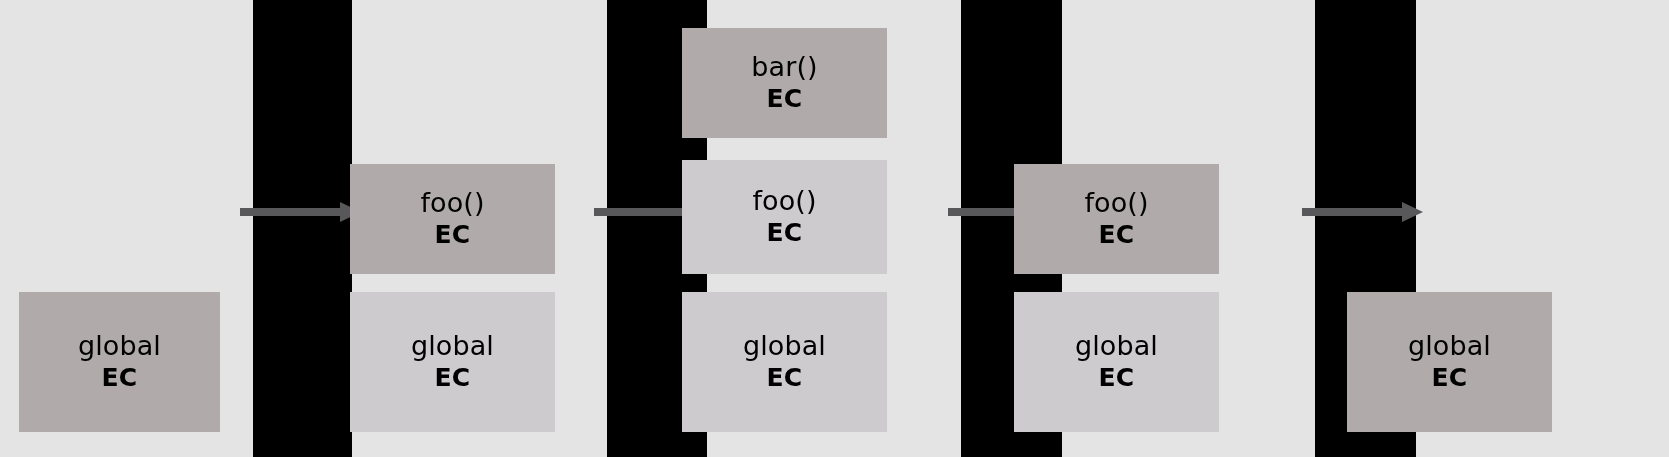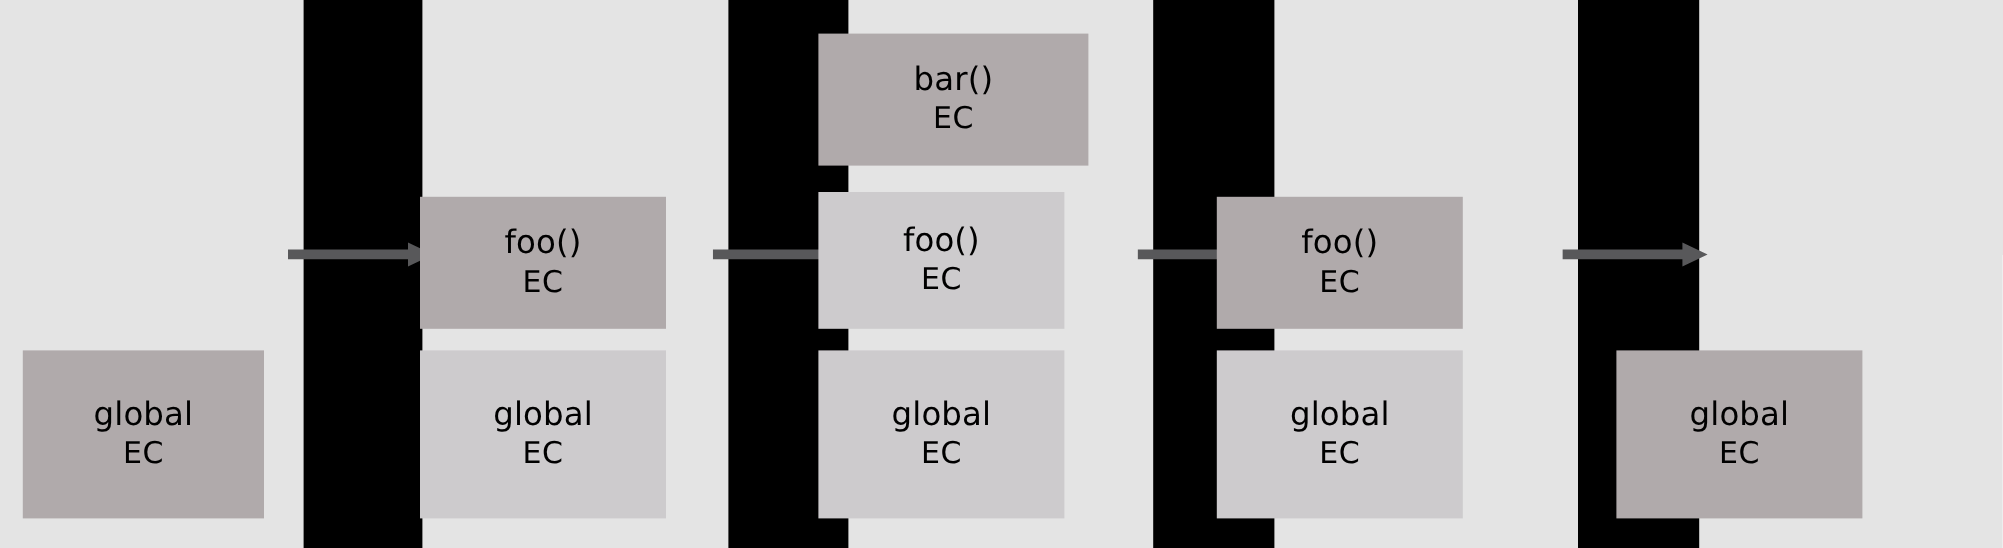--- a/index.html
+++ b/index.html
@@ -38,21 +38,21 @@
     line-height: 1.22;
     color: #000000;
   }
   .ec-box .fn-name {
     font-size: 27px;
     font-weight: 400;
     letter-spacing: 0.1px;
   }
   .ec-box .ec-label {
     font-size: 25px;
-    font-weight: 400;
+    font-weight: 700;
     letter-spacing: 0.4px;
   }
   .dark { background: #b0aaab; }
   .light { background: #cdcbcd; }
 </style>
 </head>
 <body>
 
 <div id="canvas">
 
@@ -89,21 +89,21 @@
 
   <div class="ec-box dark" style="left:350px; top:164px; width:205px; height:110px;">
     <span class="fn-name">foo()</span>
     <span class="ec-label">EC</span>
   </div>
   <div class="ec-box light" style="left:350px; top:292px; width:205px; height:140px;">
     <span class="fn-name">global</span>
     <span class="ec-label">EC</span>
   </div>
 
-  <div class="ec-box dark" style="left:682px; top:28px; width:225px; height:110px;">
+  <div class="ec-box dark" style="left:682px; top:28px; width:205px; height:110px;">
     <span class="fn-name">bar()</span>
     <span class="ec-label">EC</span>
   </div>
   <div class="ec-box light" style="left:682px; top:160px; width:205px; height:114px;">
     <span class="fn-name">foo()</span>
     <span class="ec-label">EC</span>
   </div>
   <div class="ec-box light" style="left:682px; top:292px; width:205px; height:140px;">
     <span class="fn-name">global</span>
     <span class="ec-label">EC</span>

